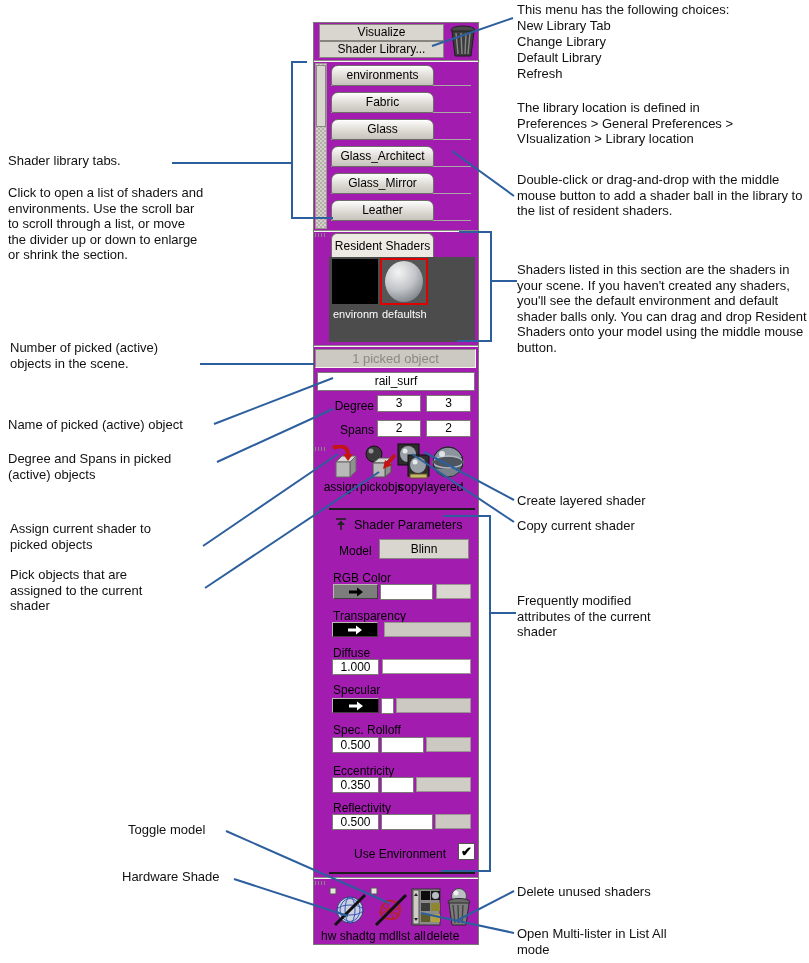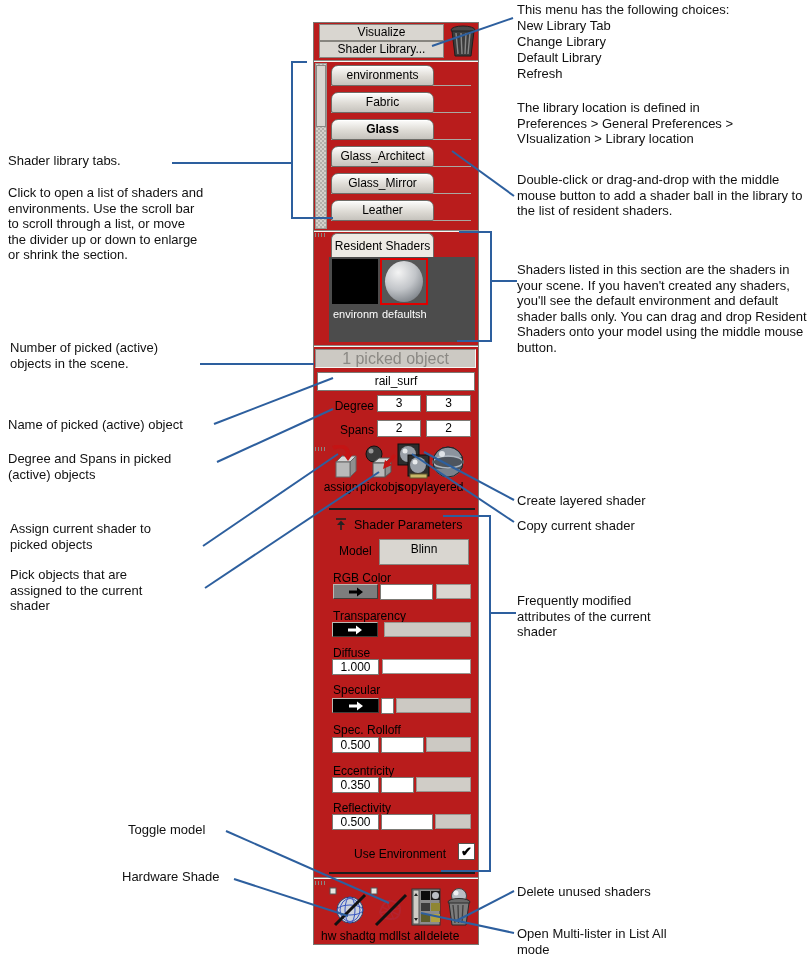--- a/index.html
+++ b/index.html
@@ -5,21 +5,21 @@
   html,body{margin:0;padding:0;background:#fff;}
   .page{position:relative;width:809px;height:963px;background:#fff;
         font-family:"Liberation Sans",sans-serif;color:#000;overflow:hidden;}
   
   .note{position:absolute;font-size:13px;line-height:15.5px;color:#111;}
   .menu-list div{line-height:16px;}
   
   .overlay{position:absolute;left:0;top:0;width:809px;height:963px;z-index:30;pointer-events:none;}
   
   .panel{position:absolute;left:313px;top:22px;width:166px;height:923px;
-         background:#b91c1c;border:1px solid #7a7873;box-sizing:border-box;z-index:10;}
+         background:#a21caf;border:1px solid #7a7873;box-sizing:border-box;z-index:10;}
   .panel *{box-sizing:border-box;}
   .abs{position:absolute;}
   .groove{position:absolute;left:0;width:164px;height:2px;border-top:1px solid #8b8984;border-bottom:1px solid #f7f6f3;}
   .darkline{position:absolute;background:#1c1c1c;height:2px;}
   .menu-btn{position:absolute;left:5px;width:125px;height:17px;background:#d9d6d0;
             border:1px solid #87857f;font-size:12px;text-align:center;line-height:15px;}
   .tab{position:absolute;left:17px;width:103px;height:21px;border:1px solid #6f6d68;
        border-radius:7px 7px 2px 2px;font-size:12px;text-align:center;line-height:19px;
        background:linear-gradient(180deg,#fdfdfc,#dedbd5 55%,#c6c3bd);box-shadow:inset 0 1px 0 #fff;}
   .tabline{position:absolute;left:17px;width:140px;height:1px;background:#aaa8a2;}
@@ -110,41 +110,41 @@
     <div class="groove" style="top:37px;"></div>
 
     <div class="abs dither" style="left:1px;top:40px;width:12px;height:166px;border:1px solid #98958f;">
       <div class="abs" style="left:0px;top:1px;width:10px;height:62px;background:#d9d6d0;border:1px solid #8a8884;"></div>
     </div>
     <div class="tabline" style="top:62px;"></div>
     <div class="tab" style="top:42px;">environments</div>
     <div class="tabline" style="top:89px;"></div>
     <div class="tab" style="top:69px;">Fabric</div>
     <div class="tabline" style="top:116px;"></div>
-    <div class="tab" style="top:96px;font-weight:bold;">Glass</div>
+    <div class="tab" style="top:96px;">Glass</div>
     <div class="tabline" style="top:143px;"></div>
     <div class="tab" style="top:123px;">Glass_Architect</div>
     <div class="tabline" style="top:170px;"></div>
     <div class="tab" style="top:150px;">Glass_Mirror</div>
     <div class="tabline" style="top:197px;"></div>
     <div class="tab" style="top:177px;">Leather</div>
     <div class="groove" style="top:207px;"></div>
 
     <div class="handle" style="top:210px;"></div>
     <div class="abs" style="left:17px;top:210px;width:103px;height:24px;background:#edeae4;border:1px solid #6f6d68;border-bottom:none;border-radius:6px 6px 0 0;font-size:12px;text-align:center;line-height:24px;">Resident Shaders</div>
     <div class="abs" style="left:15px;top:234px;width:146px;height:85px;background:#4c4c4c;"></div>
     <div class="abs" style="left:18px;top:236px;width:46px;height:45px;background:#000;"></div>
     <div class="abs" style="left:66px;top:235px;width:48px;height:47px;border:2px solid #df0000;background:#565656;">
       <div class="abs" style="left:3px;top:1px;width:38px;height:41px;border-radius:50%;background:radial-gradient(circle at 35% 28%,#f4f4f4,#c2c5c9 45%,#858a90 78%,#60646a);"></div>
     </div>
     <div class="shader-label" style="left:19px;top:285px;width:45px;">environm</div>
     <div class="shader-label" style="left:68px;top:285px;width:46px;">defaultsh</div>
     <div class="groove" style="top:322px;"></div>
 
-    <div class="abs" style="left:1px;top:326px;width:161px;height:19px;background:#ccc9c3;border-top:1px solid #8b8984;border-left:1px solid #8b8984;border-bottom:1px solid #f7f6f3;border-right:1px solid #f7f6f3;color:#8b8984;font-size:16px;text-align:center;line-height:17px;">1 picked object</div>
+    <div class="abs" style="left:1px;top:326px;width:161px;height:19px;background:#ccc9c3;border-top:1px solid #8b8984;border-left:1px solid #8b8984;border-bottom:1px solid #f7f6f3;border-right:1px solid #f7f6f3;color:#8b8984;font-size:13px;text-align:center;line-height:17px;">1 picked object</div>
     <div class="field" style="left:3px;top:349px;width:158px;height:19px;line-height:17px;">rail_surf</div>
     <div class="plabel" style="left:2px;top:376px;width:58px;text-align:right;">Degree</div>
     <div class="field" style="left:63px;top:372px;width:44px;height:17px;line-height:15px;">3</div>
     <div class="field" style="left:112px;top:372px;width:45px;height:17px;line-height:15px;">3</div>
     <div class="plabel" style="left:2px;top:400px;width:58px;text-align:right;">Spans</div>
     <div class="field" style="left:63px;top:397px;width:44px;height:17px;line-height:15px;">2</div>
     <div class="field" style="left:112px;top:397px;width:45px;height:17px;line-height:15px;">2</div>
 
     <div class="handle" style="top:424px;"></div>
     <div class="icon-cell" style="left:14px;top:420px;width:34px;height:36px;">
@@ -197,21 +197,21 @@
     <div class="abs" style="left:20px;top:494px;width:14px;height:14px;">
       <svg width="14" height="14" viewBox="0 0 14 14">
         <path d="M2,2 L12,2" stroke="#222" stroke-width="1.6"></path>
         <path d="M7,13 L7,6" stroke="#222" stroke-width="1.6"></path>
         <polygon points="3,8 7,3.5 11,8" fill="#222"></polygon>
       </svg>
     </div>
     <div class="plabel" style="left:40px;top:495px;font-size:12.5px;">Shader Parameters</div>
 
     <div class="plabel" style="left:25px;top:521px;">Model</div>
-    <div class="abs" style="left:65px;top:516px;width:90px;height:26px;background:#d9d6d0;border:1px solid #87857f;font-size:12px;text-align:center;line-height:18px;">Blinn</div>
+    <div class="abs" style="left:65px;top:516px;width:90px;height:20px;background:#d9d6d0;border:1px solid #87857f;font-size:12px;text-align:center;line-height:18px;">Blinn</div>
 
     <div class="plabel" style="left:19px;top:548px;">RGB Color</div>
     <div class="swatch" style="left:19px;top:561px;width:45px;height:15px;background:#7d7d7d;">
       <svg width="16" height="10" viewBox="0 0 16 10">
           <path d="M1,5 L10,5" stroke="#000" stroke-width="3"></path>
           <polygon points="9,0.5 15,5 9,9.5" fill="#000"></polygon>
         </svg>
     </div>
     <div class="field" style="left:66px;top:561px;width:53px;height:16px;"></div>
     <div class="slider" style="left:122px;top:561px;width:35px;height:15px;background:#dad7d1;"></div>

